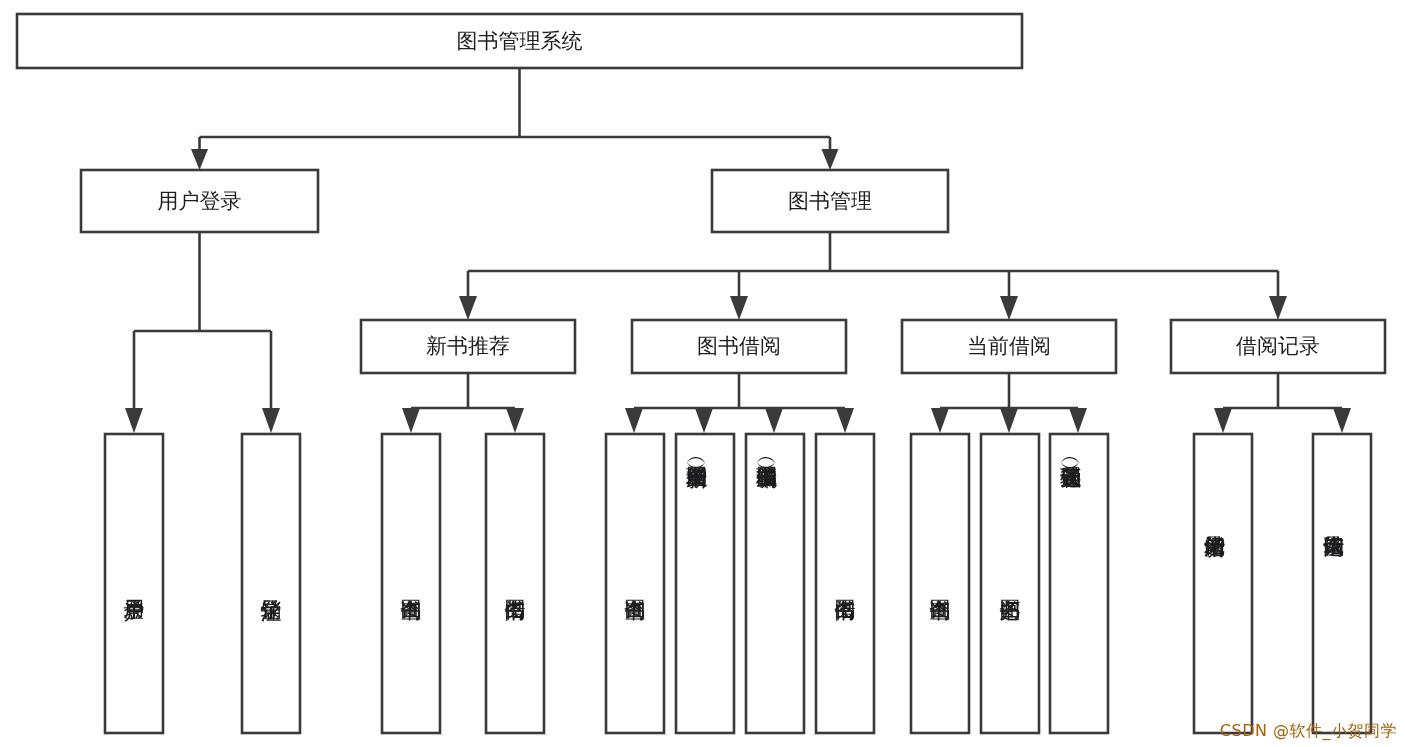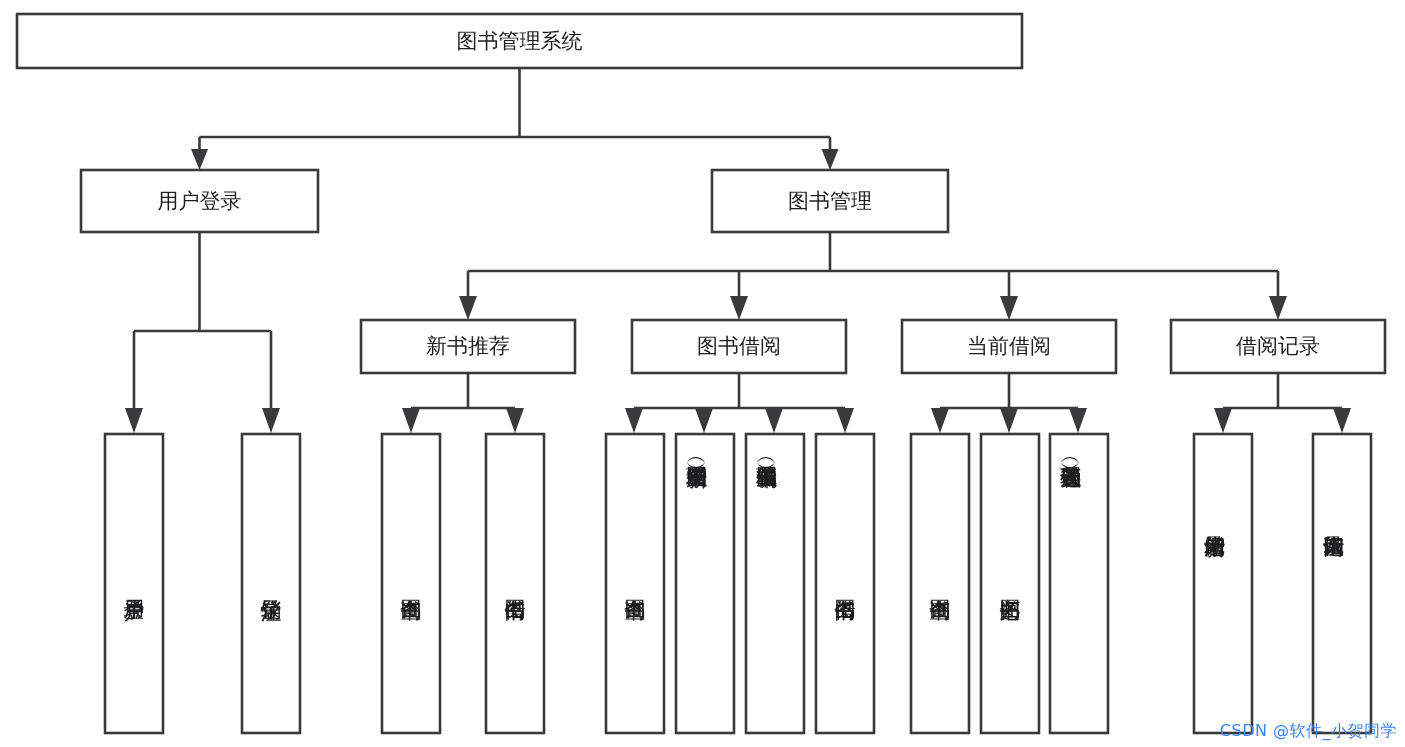--- a/index.html
+++ b/index.html
@@ -53,21 +53,21 @@
   .arrow-head {
     fill: #3a3a3c;
     stroke: none;
   }
   .watermark {
     position: absolute;
     right: 8px;
     bottom: 5px;
     font-family: "DejaVu Sans", "Liberation Sans", sans-serif;
     font-size: 16px;
-    color: #3b82f6;
+    color: #a16207;
     letter-spacing: 0.5px;
     white-space: nowrap;
     user-select: none;
     text-align: right;
   }
 </style>
 </head>
 <body>
 
 <div id="diagram-root">

